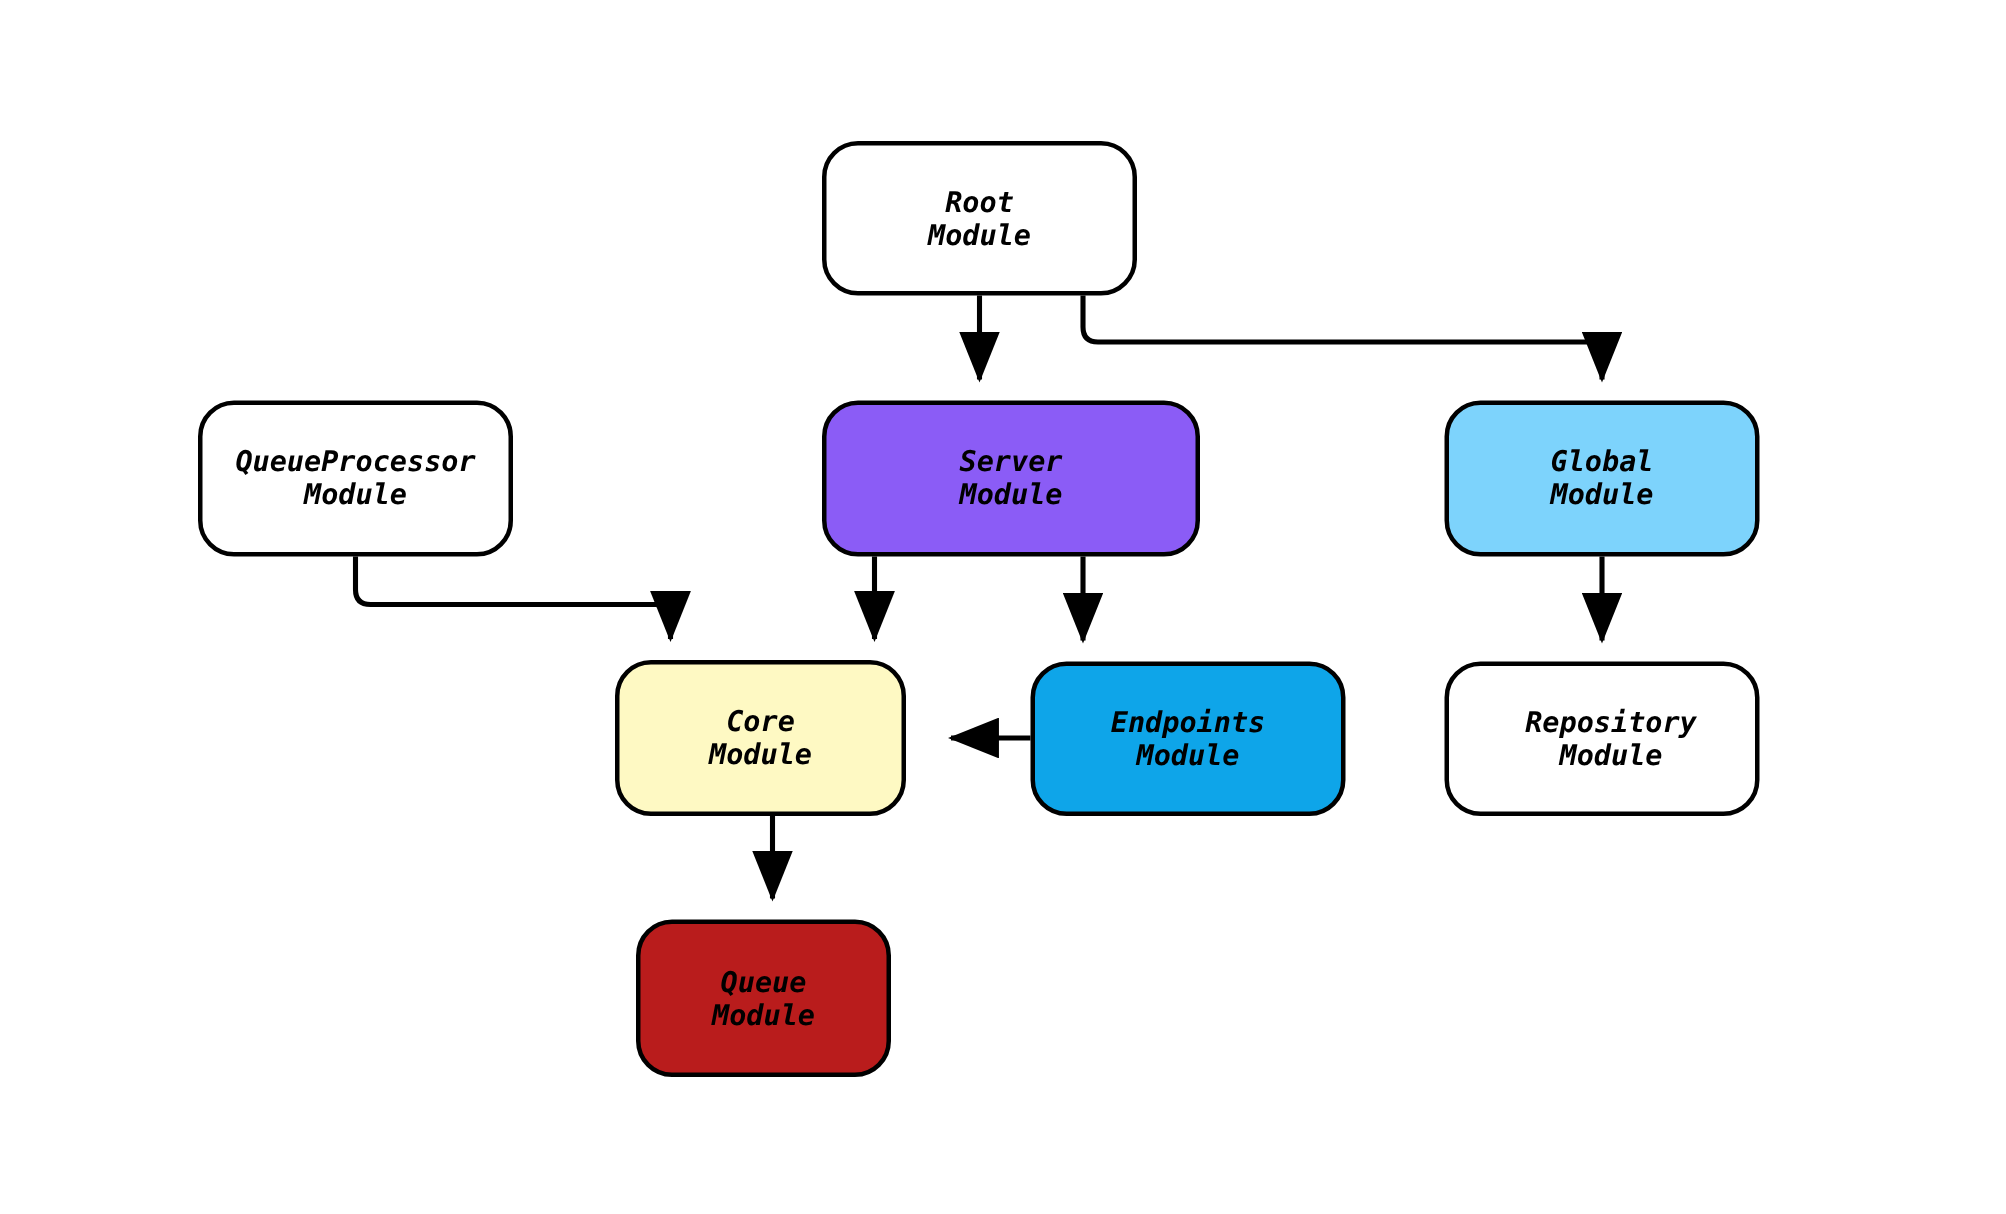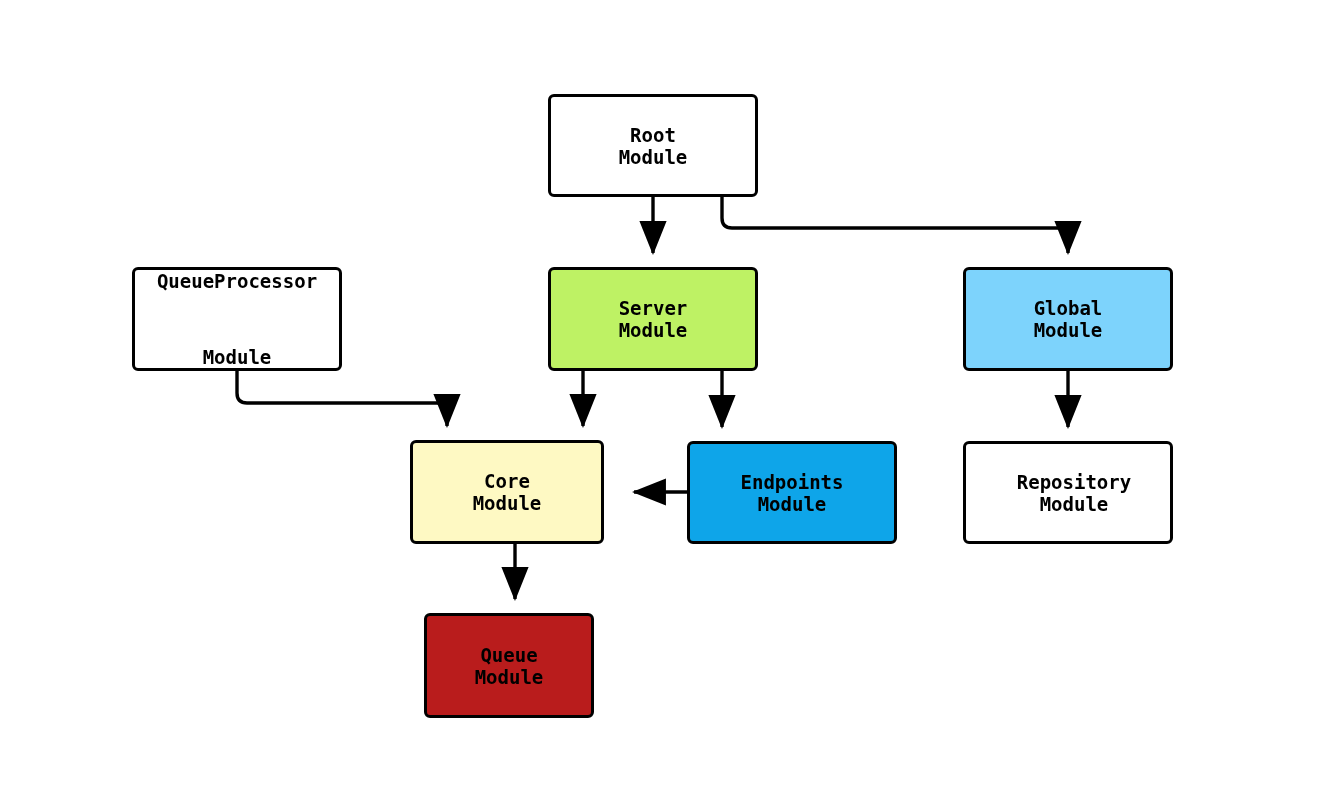--- a/index.html
+++ b/index.html
@@ -24,26 +24,27 @@
     left: 0;
     top: 0;
     width: 1337px;
     height: 809px;
   }
   .node {
     position: absolute;
     box-sizing: border-box;
     background: #ffffff;
     border: 3.5px solid #000000;
-    border-radius: 6px;
+    border-radius: 24px;
     display: flex;
     flex-direction: column;
     align-items: center;
     justify-content: center;
     z-index: 2;
+    font-style: italic;
   }
   .node-label {
     font-family: "DejaVu Sans Mono", "Liberation Mono", monospace;
     font-size: 19px;
     font-weight: 700;
     line-height: 22px;
     color: #000000;
     text-align: center;
     white-space: pre;
     letter-spacing: 0px;
@@ -70,26 +71,26 @@
         <path d="M 1068 371 L 1068 427" marker-end="url(#arrowhead)"></path>
         <path d="M 515 544 L 515 599" marker-end="url(#arrowhead)"></path>
       </g>
   </svg>
 
   <div class="node" style="left: 548px; top: 94px; width: 210px; height: 103px; border-color: rgb(0, 0, 0); background: rgb(255, 255, 255);">
     <span class="node-label">Root</span>
     <span class="node-label">Module</span>
   </div>
 
-  <div class="node" style="left: 132px; top: 267px; width: 210px; height: 104px; border-color: rgb(0, 0, 0); background: rgb(255, 255, 255); justify-content: space-between;">
+  <div class="node" style="left: 132px; top: 267px; width: 210px; height: 104px; border-color: rgb(0, 0, 0); background: rgb(255, 255, 255);">
     <span class="node-label">QueueProcessor</span>
     <span class="node-label">Module</span>
   </div>
 
-  <div class="node" style="left: 548px; top: 267px; width: 210px; height: 104px; border-color: rgb(0, 0, 0); background: #bef264;">
+  <div class="node" style="left: 548px; top: 267px; width: 252px; height: 104px; border-color: rgb(0, 0, 0); background: #8b5cf6;">
     <span class="node-label">Server</span>
     <span class="node-label">Module</span>
   </div>
 
   <div class="node" style="left: 963px; top: 267px; width: 210px; height: 104px; border-color: rgb(0, 0, 0); background: #7dd3fc;">
     <span class="node-label">Global</span>
     <span class="node-label">Module</span>
   </div>
 
   <div class="node" style="left: 410px; top: 440px; width: 194px; height: 104px; border-color: rgb(0, 0, 0); background: #fef9c3;">

